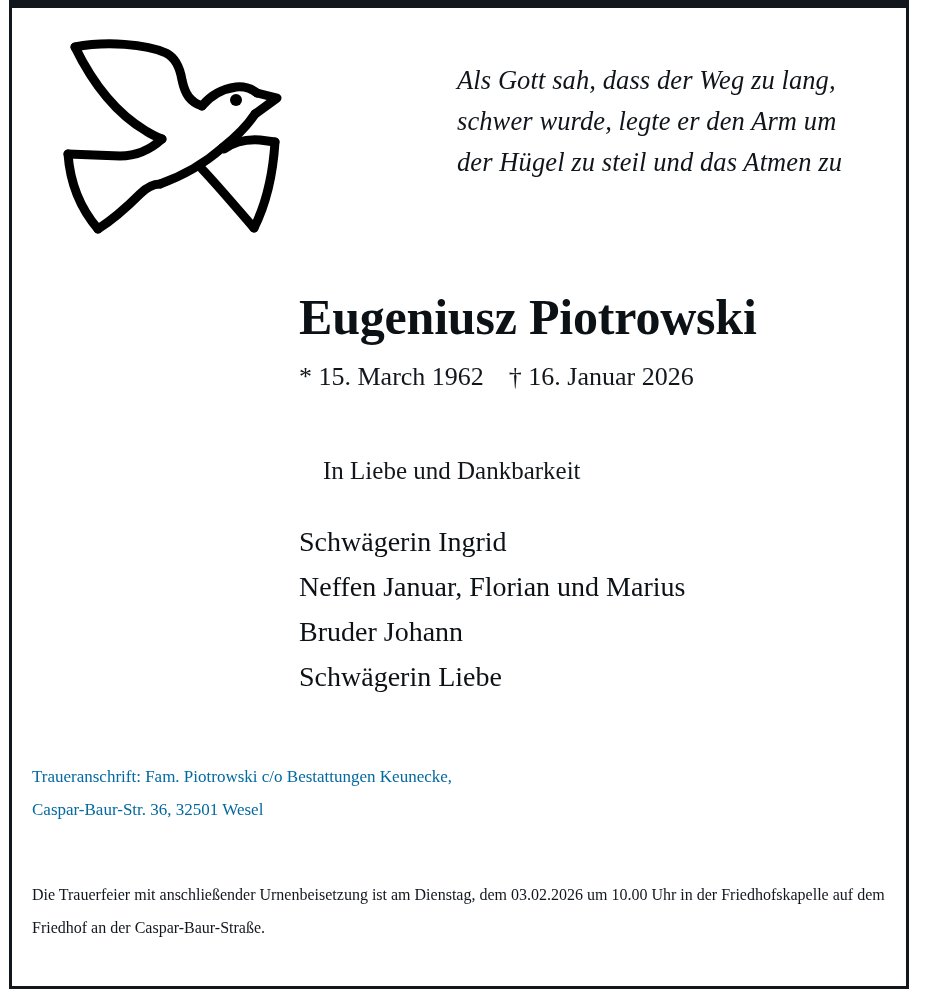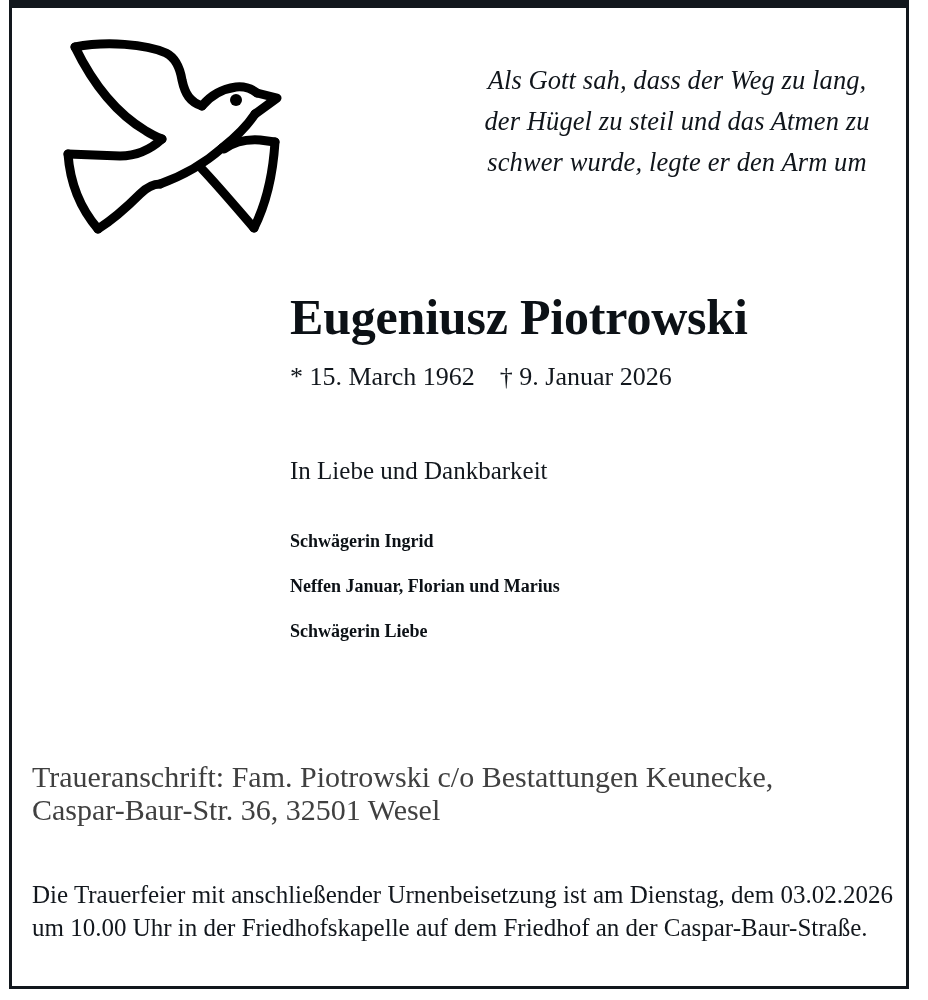--- a/index.html
+++ b/index.html
@@ -25,21 +25,20 @@
     border: 3px solid #12171d;
     border-top-width: 8px;
     background: #ffffff;
     overflow: hidden;
   }
 
   
   .top-row {
     position: relative;
     height: 250px;
-    text-align: center;
   }
 
   .dove-wrap {
     position: absolute;
     left: 42px;
     top: 28px;
     width: 240px;
     height: 215px;
   }
   .dove-wrap svg {
@@ -57,21 +56,21 @@
     font-size: 26.5px;
     line-height: 41px;
     color: #10151b;
     letter-spacing: 0.1px;
   }
   .verse div { white-space: nowrap; }
 
   
   .center-block {
     position: absolute;
-    left: 278px;
+    left: 287px;
     top: 283px;
     width: 600px;
   }
 
   .deceased-name {
     font-size: 50px;
     font-weight: bold;
     line-height: 1.04;
     letter-spacing: -0.2px;
     white-space: nowrap;
@@ -85,50 +84,51 @@
     white-space: nowrap;
     color: #12171d;
   }
   .life-dates .sep { display: inline-block; width: 12px; }
 
   .gratitude {
     margin-top: 64px;
     font-size: 25px;
     line-height: 1.2;
     color: #12171d;
+    margin-left: 24px;
   }
 
   .survivors {
     margin-top: 33px;
-    font-size: 18px;
-    font-weight: bold;
+    font-size: 28px;
+    font-weight: normal;
     line-height: 45px;
     color: #0c1116;
   }
   .survivors div { white-space: nowrap; }
 
   
   .address-block {
     position: absolute;
     left: 20px;
     top: 752px;
     width: 860px;
-    font-size: 30px;
+    font-size: 17px;
     line-height: 33px;
-    color: #404040;
+    color: #0369a1;
     font-family: Liberation Serif, serif;
   }
   .address-block div { white-space: nowrap; }
 
   .service-block {
     position: absolute;
     left: 20px;
     top: 870px;
     width: 866px;
-    font-size: 25px;
+    font-size: 16px;
     line-height: 33px;
     color: #12171d;
   }
 </style>
 </head>
 <body>
 
 <div class="notice">
 
   <div class="top-row">
@@ -156,43 +156,44 @@
           <path d="M170 113 C 180 106, 192 103, 206 104 L 221 106"></path>
           <path d="M221 106 C 219 138, 212 168, 200 192"></path>
           <path d="M200 192 C 186 176, 166 152, 148 133"></path>
         </g>
         <circle cx="182" cy="64" r="6" fill="#000000"></circle>
       </svg>
     </div>
 
     <div class="verse">
       <div>Als Gott sah, dass der Weg zu lang,</div>
+      <div>schwer wurde, legte er den Arm um</div>
       <div>der Hügel zu steil und das Atmen zu</div>
-      <div>schwer wurde, legte er den Arm um</div>
     </div>
 
   </div>
 
   <div class="center-block">
 
     <div class="deceased-name">Eugeniusz Piotrowski</div>
 
     <div class="life-dates">
       <span>*</span>
       <span>15. March 1962</span>
       <span class="sep"></span>
       <span>†</span>
-      <span>9. Januar 2026</span>
+      <span>16. Januar 2026</span>
     </div>
 
     <div class="gratitude">In Liebe und Dankbarkeit</div>
 
     <div class="survivors">
       <div>Schwägerin Ingrid</div>
       <div>Neffen Januar, Florian und Marius</div>
+      <div>Bruder Johann</div>
       <div>Schwägerin Liebe</div>
     </div>
 
   </div>
 
   <div class="address-block">
     <div>Traueranschrift: Fam. Piotrowski c/o Bestattungen Keunecke,</div>
     <div>Caspar-Baur-Str. 36, 32501 Wesel</div>
   </div>
 

